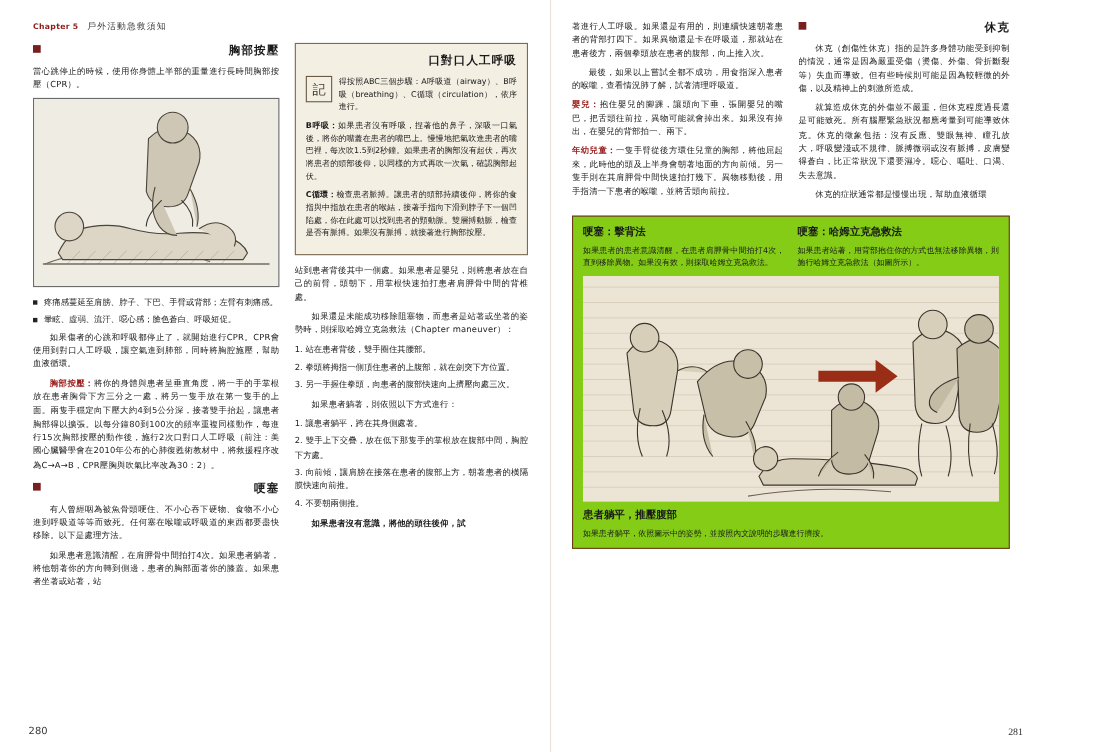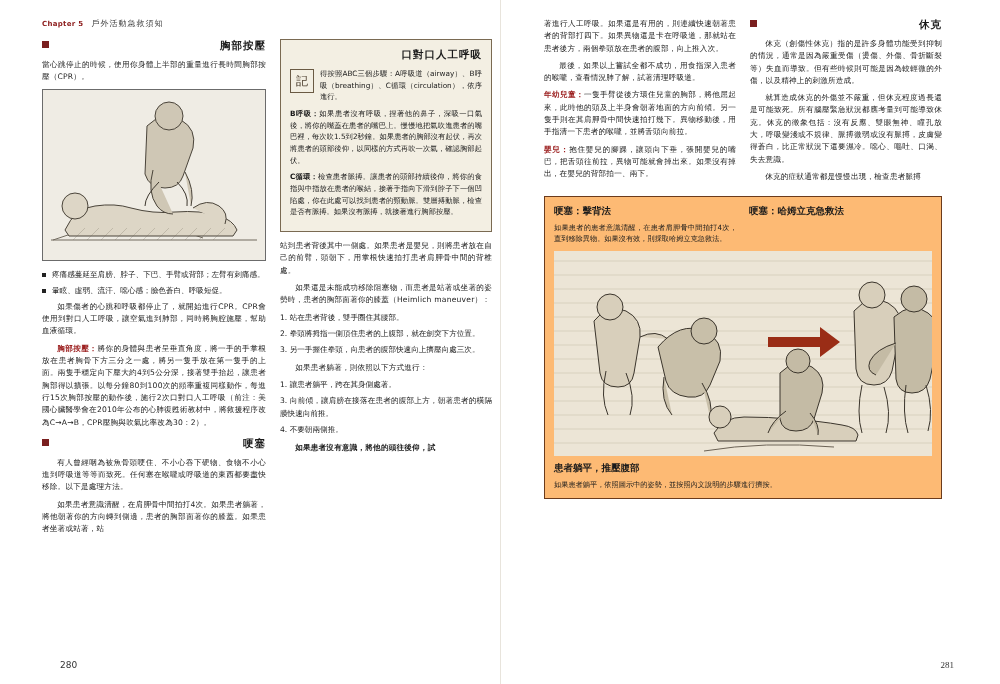--- a/index.html
+++ b/index.html
@@ -4,21 +4,21 @@
 <style>
   html,body{margin:0;padding:0;}
   body{
     width:1000px;height:684px;
     background:#ffffff;
     font-family:"DejaVu Sans","Liberation Sans",sans-serif;
     color:#1a1a1a;
     overflow:hidden;
   }
   .spread{position:relative;width:1000px;height:684px;display:flex;}
-  .page{position:relative;height:684px;box-sizing:border-box;margin-left:12px;}
+  .page{position:relative;height:684px;box-sizing:border-box;}
   .page-left{width:500px;padding:18px 20px 0 30px;}
   .page-right{width:460px;padding:18px 42px 0 20px;}
   .gutter{position:absolute;left:500px;top:0;width:1px;height:684px;background:#e8e4dc;}
 
   
   .runhead{display:flex;align-items:baseline;gap:8px;font-size:7.5px;color:#3a3a3a;margin-bottom:10px;}
   .runhead .chap{color:#8c1b1b;font-weight:bold;letter-spacing:.3px;font-size:7px;}
   .runhead .title{font-size:8px;letter-spacing:1px;}
 
   
@@ -62,35 +62,35 @@
   .tipbox .stamp{
     flex:0 0 auto;width:22px;height:22px;border:1px solid #6a5a44;color:#4a3c2c;
     font-size:12px;display:flex;align-items:center;justify-content:center;
     font-family:"DejaVu Serif","Liberation Serif",serif;margin-top:1px;
   }
   .tipbox p{font-size:7.3px;line-height:1.6;margin:0 0 5px 0;text-align:justify;}
   .tipbox .lbl{font-weight:bold;}
 
   
   .photopanel{
-    border:1px solid #6b3b1c;background:#fdba74;padding:8px 9px;box-sizing:border-box;
+    border:1px solid #6b3b1c;background:#84cc16;padding:8px 9px;box-sizing:border-box;
     margin-top:8px;position:relative;
   }
   .pp-head{font-size:9.5px;font-weight:bold;margin:0 0 4px 0;}
   .pp-text{font-size:7.2px;line-height:1.55;margin:0;text-align:justify;}
   .pp-cols{display:flex;gap:12px;}
   .pp-col{flex:1;}
   .pp-scene{
     margin-top:6px;border:0;height:205px;position:relative;overflow:hidden;background:#ece5d6;
   }
   .pp-bottom{margin-top:6px;}
 
   
   .pageno{position:absolute;bottom:14px;font-size:9px;color:#333;}
-  .pageno.l{left:48px;}
+  .pageno.l{left:26px;}
   .pageno.r{right:30px;font-family:Liberation Serif, serif;}
 
   svg{display:block;}
 </style>
 </head>
 <body>
 
 <div class="spread">
 
   <div class="page page-left">
@@ -155,68 +155,70 @@
           <h4>口對口人工呼吸</h4>
           <div class="row">
             <div class="stamp">記</div>
             <p>得按照ABC三個步驟：A呼吸道（airway）、B呼吸（breathing）、C循環（circulation），依序進行。</p>
           </div>
           <p><span class="lbl">B呼吸：</span><span>如果患者沒有呼吸，捏著他的鼻子，深吸一口氣後，將你的嘴蓋在患者的嘴巴上。慢慢地把氣吹進患者的嘴巴裡，每次吹1.5到2秒鐘。如果患者的胸部沒有起伏，再次將患者的頭部後仰，以同樣的方式再吹一次氣，確認胸部起伏。</span></p>
           <p><span class="lbl">C循環：</span><span>檢查患者脈搏。讓患者的頭部持續後仰，將你的食指與中指放在患者的喉結，接著手指向下滑到脖子下一個凹陷處，你在此處可以找到患者的頸動脈。雙層搏動脈，檢查是否有脈搏。如果沒有脈搏，就接著進行胸部按壓。</span></p>
         </div>
 
         <p class="body" style="margin-top:8px;">站到患者背後其中一側處。如果患者是嬰兒，則將患者放在自己的前臂，頭朝下，用掌根快速拍打患者肩胛骨中間的背椎處。</p>
-        <p class="body ind">如果還是未能成功移除阻塞物，而患者是站著或坐著的姿勢時，患者的胸部面著你的膝蓋（Heimlich maneuver）：</p>
+        <p class="body ind">如果還是未能成功移除阻塞物，而患者是站著或坐著的姿勢時，則採取哈姆立克急救法（Chapter maneuver）：</p>
 
         <p class="numitem">1. 站在患者背後，雙手圈住其腰部。</p>
         <p class="numitem">2. 拳頭將拇指一側頂住患者的上腹部，就在劍突下方位置。</p>
         <p class="numitem">3. 另一手握住拳頭，向患者的腹部快速向上擠壓向處三次。</p>
 
         <p class="body ind" style="margin-top:6px;">如果患者躺著，則依照以下方式進行：</p>
 
         <p class="numitem">1. 讓患者躺平，跨在其身側處著。</p>
+        <p class="numitem">2. 雙手上下交疊，放在低下那隻手的掌根放在腹部中間，胸腔下方處。</p>
         <p class="numitem">3. 向前傾，讓肩膀在接落在患者的腹部上方，朝著患者的橫隔膜快速向前推。</p>
         <p class="numitem">4. 不要朝兩側推。</p>
 
         <p class="body ind" style="margin-top:6px;font-weight:bold;">如果患者沒有意識，將他的頭往後仰，試</p>
       </div>
     </div>
 
     <div class="pageno l">280</div>
   </div>
 
   <div class="gutter"></div>
 
   <div class="page page-right">
 
     <div class="cols">
 
       <div class="col">
         <p class="body">著進行人工呼吸。如果還是有用的，則連續快速朝著患者的背部打四下。如果異物還是卡在呼吸道，那就站在患者後方，兩個拳頭放在患者的腹部，向上推入次。</p>
         <p class="body ind">最後，如果以上嘗試全都不成功，用食指深入患者的喉嚨，查看情況肺了解，試著清理呼吸道。</p>
+        <p class="body"><span class="red">嬰兒：</span><span>抱住嬰兒的腳踝，讓頭向下垂，張開嬰兒的嘴巴，把舌頭往前拉，異物可能就會掉出來。如果沒有掉出，在嬰兒的背部拍一、兩下。</span></p>
         <p class="body"><span class="red">年幼兒童：</span><span>一隻手臂從後方環住兒童的胸部，將他屈起來，此時他的頭及上半身會朝著地面的方向前傾。另一隻手則在其肩胛骨中間快速拍打幾下。異物移動後，用手指清一下患者的喉嚨，並將舌頭向前拉。</span></p>
-        <p class="body"><span class="red">嬰兒：</span><span>抱住嬰兒的腳踝，讓頭向下垂，張開嬰兒的嘴巴，把舌頭往前拉，異物可能就會掉出來。如果沒有掉出，在嬰兒的背部拍一、兩下。</span></p>
       </div>
 
       <div class="col">
         <h3 class="sec">休克</h3>
         <p class="body ind">休克（創傷性休克）指的是許多身體功能受到抑制的情況，通常是因為嚴重受傷（燙傷、外傷、骨折斷裂等）失血而導致。但有些時候則可能是因為較輕微的外傷，以及精神上的刺激所造成。</p>
         <p class="body ind">就算造成休克的外傷並不嚴重，但休克程度過長還是可能致死。所有腦壓緊急狀況都應考量到可能導致休克。休克的徵象包括：沒有反應、雙眼無神、瞳孔放大，呼吸變淺或不規律、脈搏微弱或沒有脈搏，皮膚變得蒼白，比正常狀況下還要濕冷。噁心、嘔吐、口渴、失去意識。</p>
-        <p class="body ind">休克的症狀通常都是慢慢出現，檢查患者脈搏</p>
+        <p class="body ind">休克的症狀通常都是慢慢出現，幫助血液循環</p>
       </div>
     </div>
 
     <div class="photopanel">
       <div class="pp-cols">
         <div class="pp-col">
           <p class="pp-head">哽塞：擊背法</p>
           <p class="pp-text">如果患者的患者意識清醒，在患者肩胛骨中間拍打4次，直到移除異物。如果沒有效，則採取哈姆立克急救法。</p>
         </div>
         <div class="pp-col">
           <p class="pp-head">哽塞：哈姆立克急救法</p>
+          <p class="pp-text">如果患者站著，用背部抱住你的方式也無法移除異物，則施行哈姆立克急救法（如圖所示）。</p>
         </div>
       </div>
 
       <div class="pp-scene">
         <svg width="430" height="205" viewBox="0 0 430 205">
           <rect x="0" y="0" width="430" height="205" fill="#ece5d6"></rect>
 
           <g stroke="#cfc4ae" stroke-width="0.6">
             <path d="M0 10 H430 M0 24 H430 M0 38 H430 M0 52 H430 M0 66 H430 M0 80 H430 M0 94 H430 M0 108 H430 M0 122 H430 M0 136 H430 M0 150 H430 M0 164 H430 M0 178 H430 M0 192 H430"></path>
           </g>

